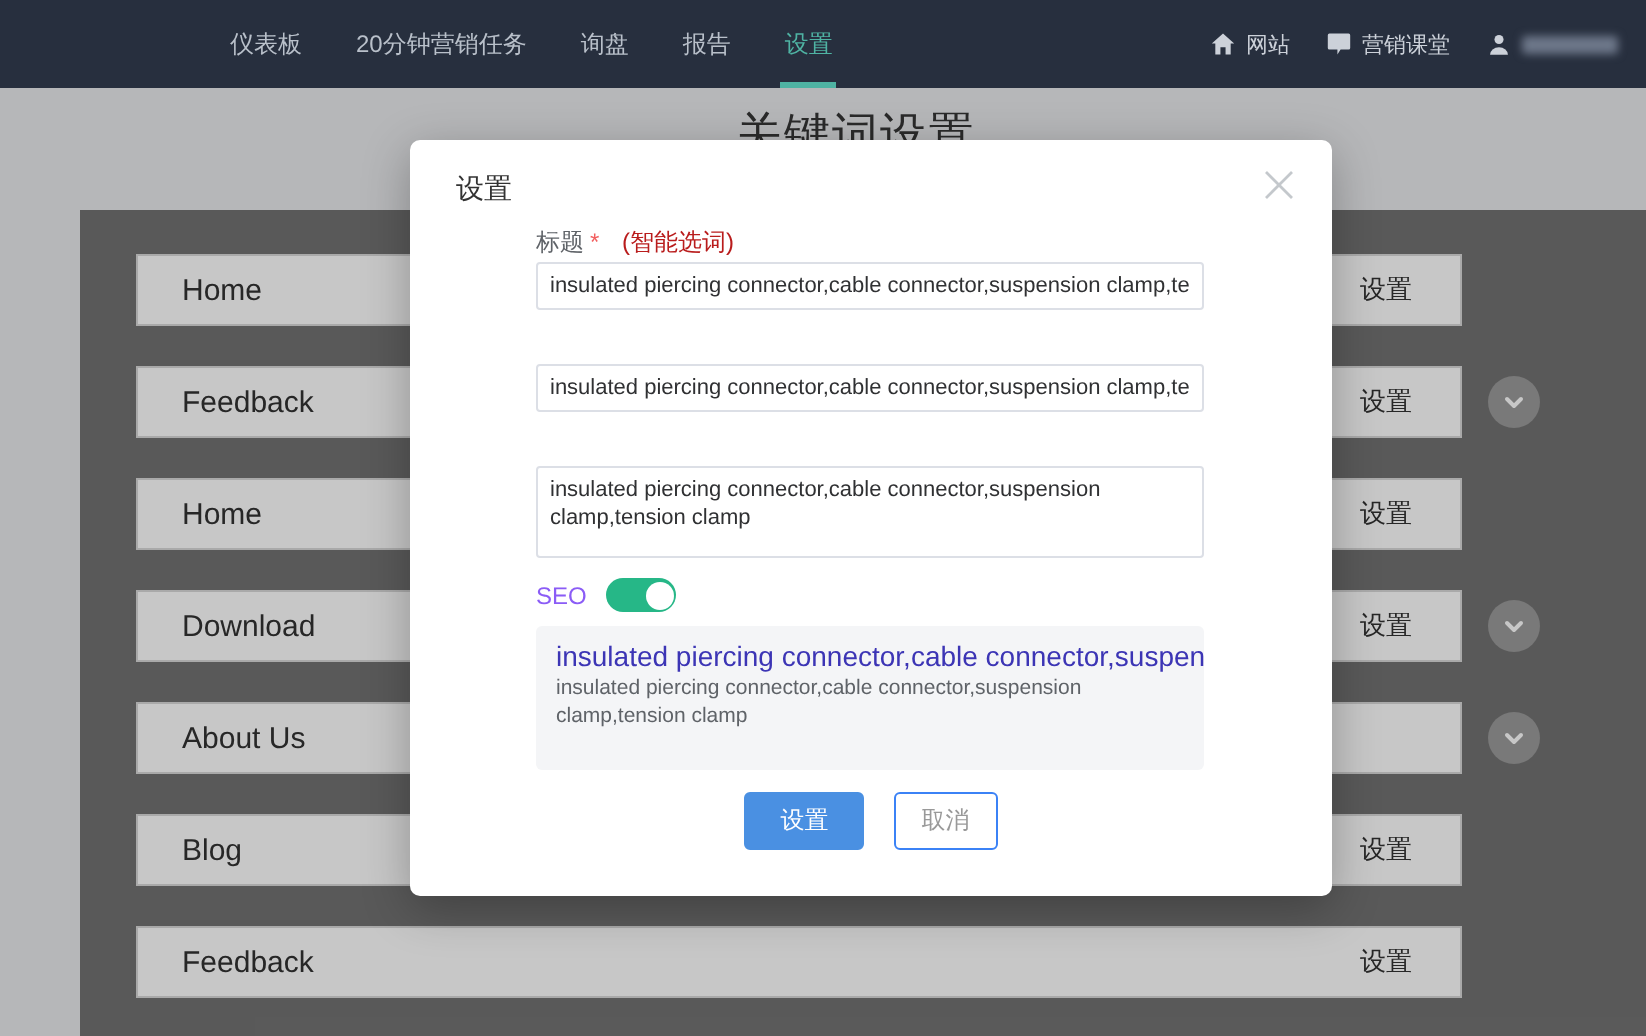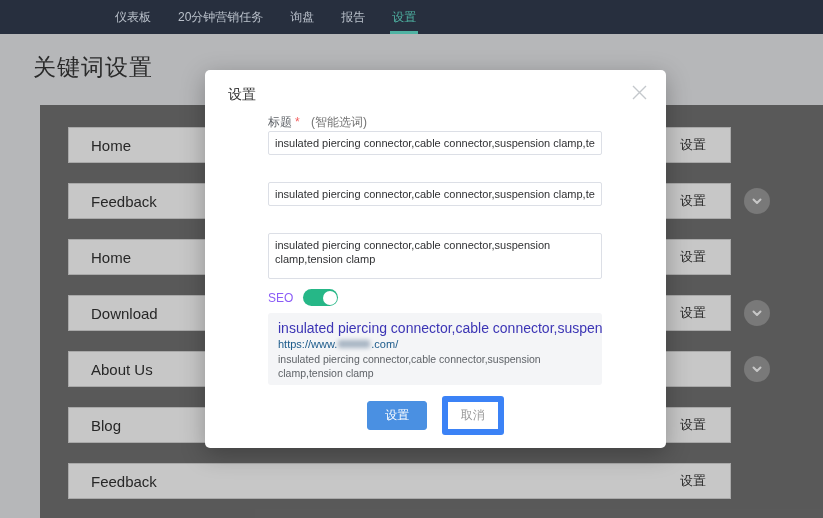--- a/index.html
+++ b/index.html
@@ -13,21 +13,21 @@
   }
   *{box-sizing:border-box;}
   html,body{margin:0;padding:0;}
   body{
     width:823px;height:518px;position:relative;overflow:hidden;
     font-family:"Liberation Sans","DejaVu Sans",sans-serif;
     background:#e9ebee;
   }
   
   .navbar{
-    position:absolute;top:0;left:0;width:823px;height:34px;
+    position:absolute;top:0;left:0;width:823px;height:44px;
     background:var(--navbar-bg);display:flex;align-items:stretch;z-index:30;
   }
   .nav-left{display:flex;margin-left:115px;gap:27px;}
   .nav-item{
     position:relative;display:flex;align-items:center;
     font-size:12px;color:#b9c0ca;cursor:pointer;
   }
   .nav-item.active{color:var(--nav-active);}
   .nav-item.active::after{
     content:"";position:absolute;left:50%;transform:translateX(-50%);
@@ -35,21 +35,21 @@
   }
   .nav-right{margin-left:auto;display:flex;align-items:center;gap:18px;padding-right:14px;}
   .nav-right .nav-util{display:flex;align-items:center;gap:5px;font-size:11px;color:#ccd1d9;cursor:pointer;}
   .nav-right svg{display:block;}
   .blur-pill{
     display:inline-block;width:48px;height:9px;border-radius:2px;
     background:#6d7789;filter:blur(2px);
   }
   
   .page-header{
-    position:absolute;top:32px;left:0;width:823px;height:73px;background:#e9ebee;
+    position:absolute;top:32px;left:0;width:823px;height:73px;background:#e9ebee;text-align:center;
   }
   .page-title{
     margin:0;padding:20px 0 0 33px;font-size:23px;font-weight:500;color:#363636;letter-spacing:1px;
   }
   .content{
     position:absolute;top:105px;left:40px;right:0;bottom:0;
     background:#737373;padding:22px 0 0 28px;
   }
   .row-wrap{display:flex;align-items:center;height:36px;margin-bottom:20px;}
   .row-box{
@@ -67,21 +67,21 @@
   .overlay{position:absolute;inset:0;background:rgba(0,0,0,0.22);z-index:10;}
   .modal{
     position:absolute;left:205px;top:70px;width:461px;height:378px;
     background:#fff;border-radius:5px;box-shadow:0 6px 24px rgba(0,0,0,.28);z-index:40;
   }
   .modal-title{position:absolute;left:23px;top:16px;font-size:14px;color:#333;}
   .modal-close{position:absolute;right:18px;top:14px;cursor:pointer;line-height:0;}
   .m-block{position:absolute;left:63px;width:334px;}
   .f-label{font-size:12px;color:#5f6368;}
   .f-label .req{color:var(--required);margin-left:3px;}
-  .f-label .hint{color:#737373;margin-left:8px;}
+  .f-label .hint{color:#b91c1c;margin-left:8px;}
   .f-input{
     width:334px;height:24px;border:1px solid #dcdfe6;border-radius:2px;
     font-size:11px;color:#303133;padding:0 6px;outline:none;
     font-family:"Liberation Sans","DejaVu Sans",sans-serif;
   }
   .f-textarea{
     width:334px;height:46px;border:1px solid #dcdfe6;border-radius:2px;
     font-size:11px;color:#303133;padding:4px 6px;outline:none;resize:none;
     font-family:"Liberation Sans","DejaVu Sans",sans-serif;line-height:1.3;
   }
@@ -107,21 +107,21 @@
   .modal-actions{position:absolute;left:0;top:326px;width:461px;text-align:center;}
   .btn{
     display:inline-block;font-size:12px;border-radius:3px;cursor:pointer;
     font-family:"Liberation Sans","DejaVu Sans",sans-serif;
   }
   .btn-primary{
     background:var(--primary-button);color:#fff;border:1px solid var(--primary-button);
     padding:5px 17px;
   }
   .btn-plain{
-    background:#fff;color:#999;border:6px solid #3b82f6;padding:5px 13px;margin-left:10px;
+    background:#fff;color:#999;border:1px solid #3b82f6;padding:5px 13px;margin-left:10px;
   }
 </style>
 </head>
 <body>
 
 <div class="navbar">
   <div class="nav-left">
       <div class="nav-item">
     <span>仪表板</span>
   </div>
@@ -131,20 +131,47 @@
       <div class="nav-item">
     <span>询盘</span>
   </div>
       <div class="nav-item">
     <span>报告</span>
   </div>
       <div class="nav-item active">
     <span>设置</span>
   </div>
     </div>
+  <div class="nav-right">
+    <div class="nav-util">
+      <span>
+        <svg width="13" height="12" viewBox="0 0 16 15">
+            <path d="M8 1 L15 7.2 H12.8 V14 H9.6 V9.6 H6.4 V14 H3.2 V7.2 H1 Z" fill="#ccd1d9"></path>
+          </svg>
+      </span>
+      <span>网站</span>
+    </div>
+    <div class="nav-util">
+      <span>
+        <svg width="13" height="12" viewBox="0 0 16 15">
+            <path d="M2 1 h12 a1 1 0 0 1 1 1 v8 a1 1 0 0 1 -1 1 h-5 l-2 3 v-3 h-5 a1 1 0 0 1 -1 -1 v-8 a1 1 0 0 1 1 -1 Z" fill="#ccd1d9"></path>
+          </svg>
+      </span>
+      <span>营销课堂</span>
+    </div>
+    <div class="nav-util">
+      <span>
+        <svg width="13" height="13" viewBox="0 0 16 16">
+            <circle cx="8" cy="4.6" r="2.8" fill="#ccd1d9"></circle>
+            <path d="M2.5 14 a5.5 4.6 0 0 1 11 0 Z" fill="#ccd1d9"></path>
+          </svg>
+      </span>
+      <span class="blur-pill"></span>
+    </div>
+  </div>
 </div>
 
 <div class="page-header">
   <h1 class="page-title">关键词设置</h1>
 </div>
 
 <div class="content">
     <div class="row-wrap">
     <div class="row-box">
       <span class="row-label">Home</span>
@@ -268,25 +295,20 @@
 
   <div class="m-block seo-row" style="top:219px;">
     <span class="seo-label">SEO</span>
     <div class="toggle">
         <div class="knob"></div>
       </div>
   </div>
 
   <div class="m-block serp-preview" style="top:243px;">
     <div class="serp-title">insulated piercing connector,cable connector,suspension</div>
-    <div class="serp-url">
-      <span>https://www.</span>
-      <span class="domain-blur"></span>
-      <span>.com/</span>
-    </div>
     <div class="serp-desc">insulated piercing connector,cable connector,suspension clamp,tension clamp</div>
   </div>
 
   <div class="modal-actions">
     <span class="btn btn-primary">设置</span>
     <span class="btn btn-plain">取消</span>
   </div>
 </div>
 
 </body></html>

